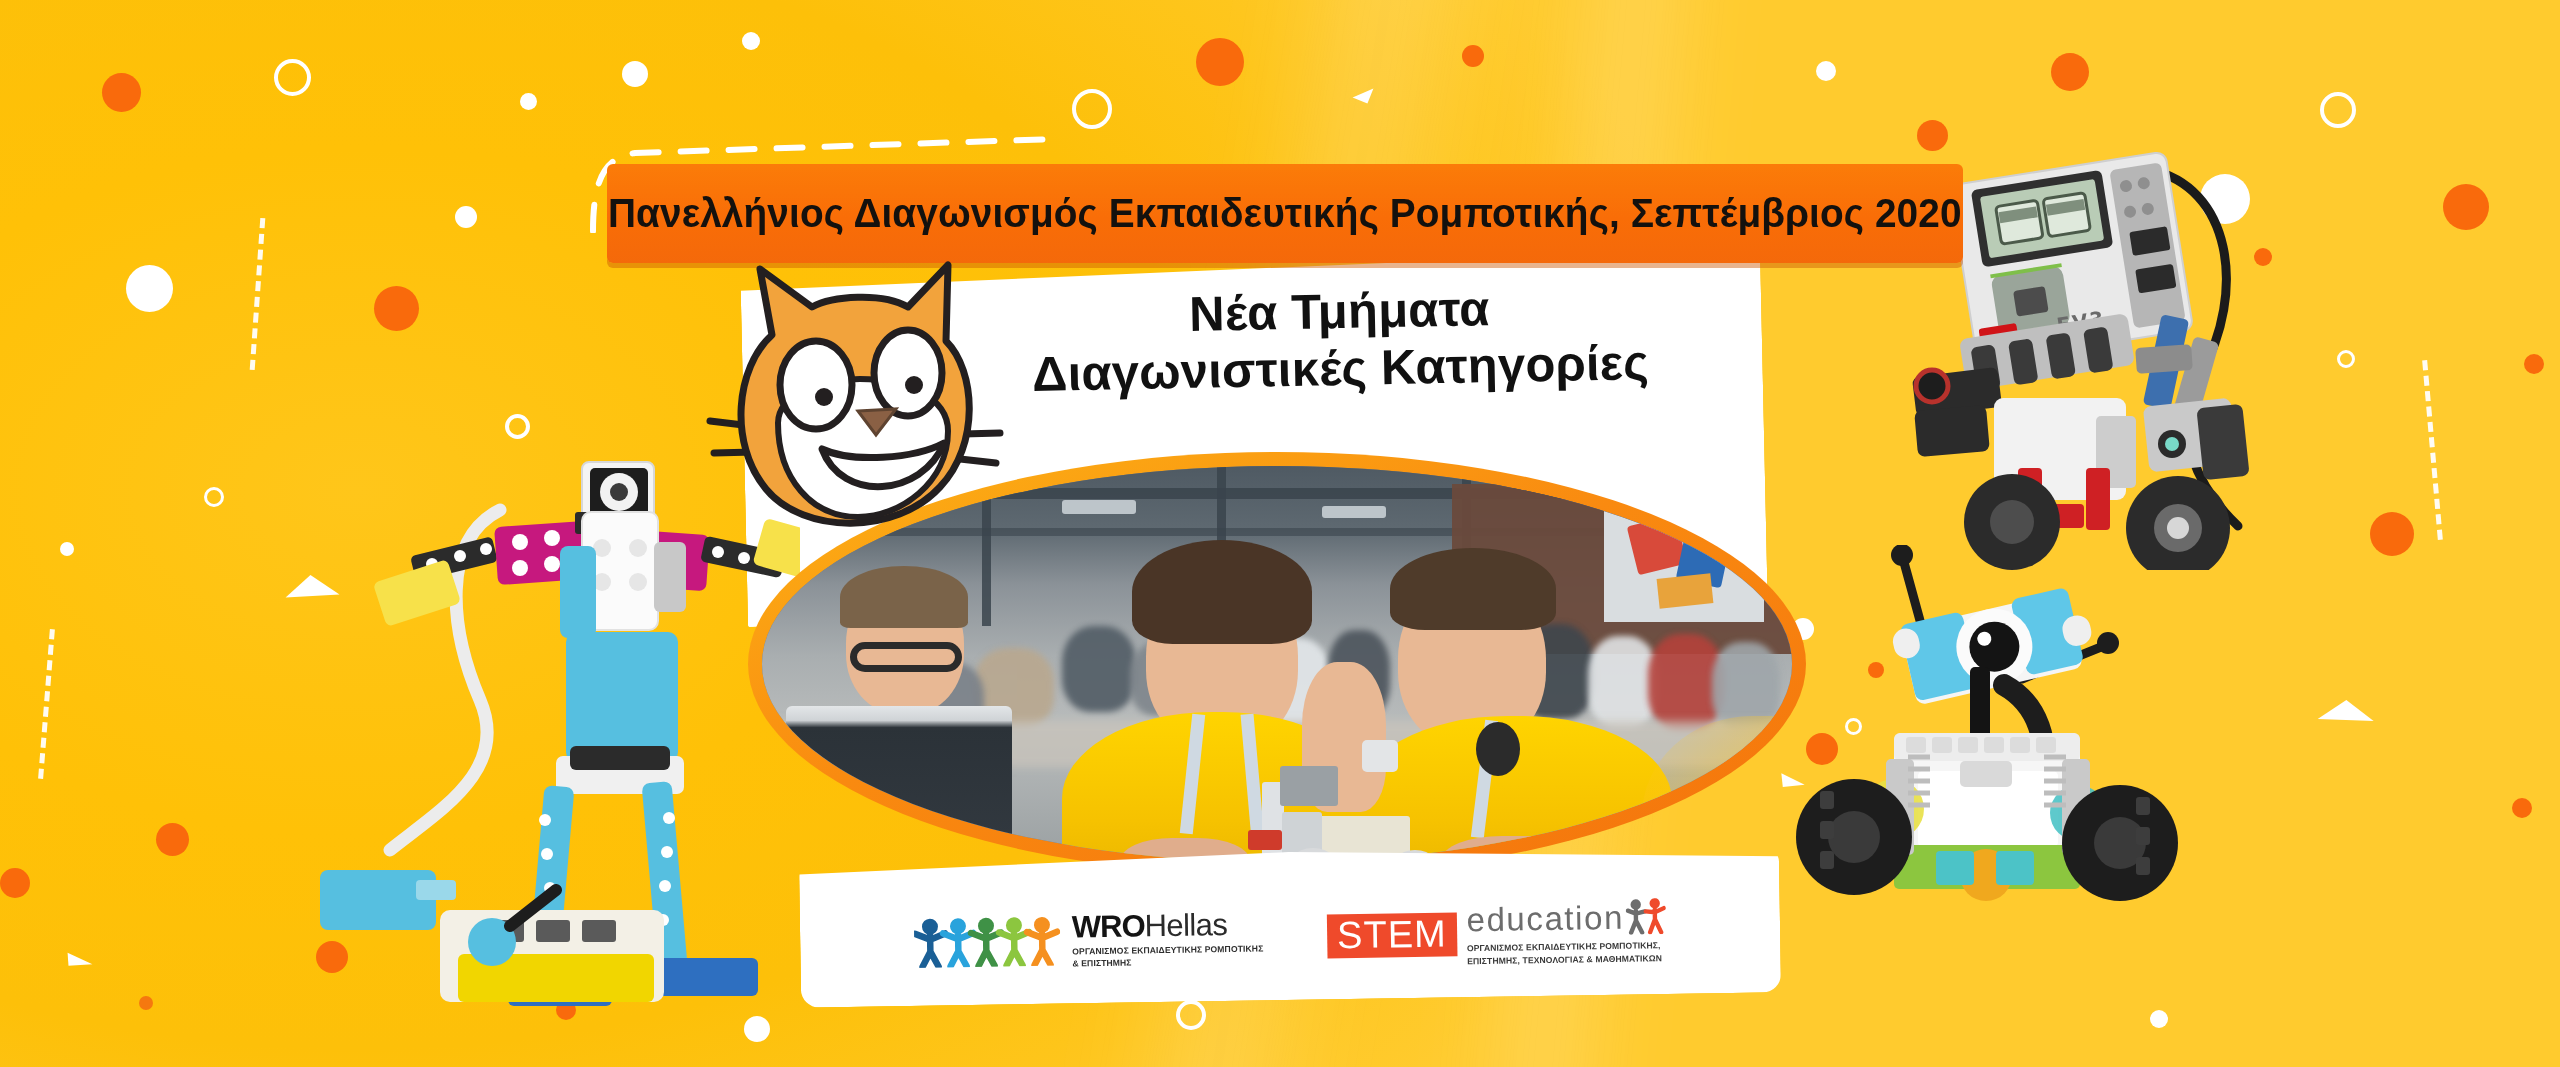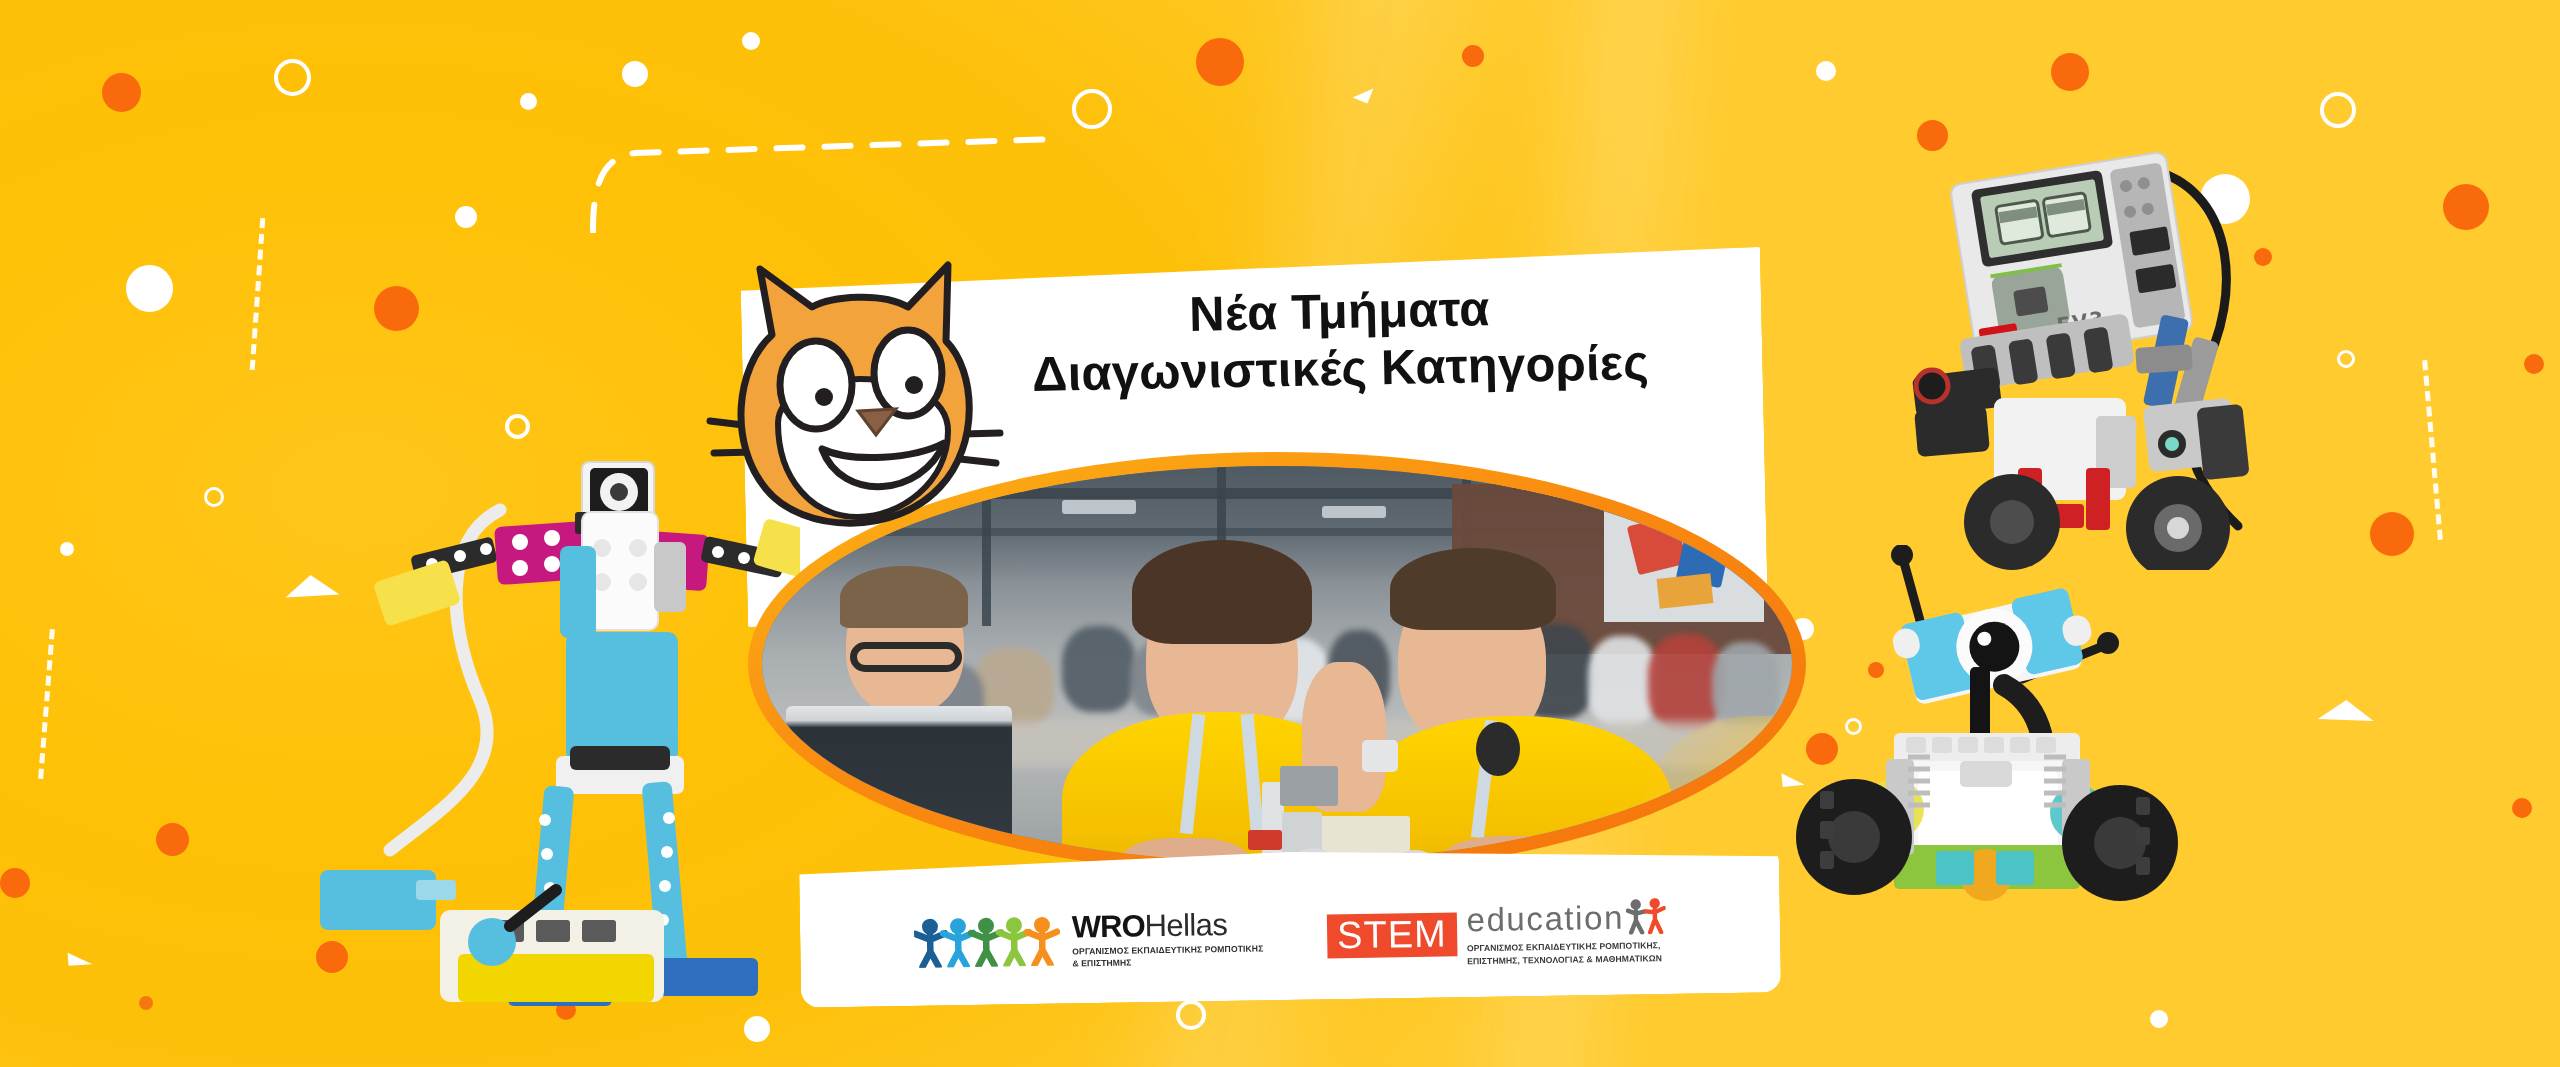--- a/index.html
+++ b/index.html
@@ -201,20 +201,23 @@
   <div class="dot" style="left:1098px; top:973px; width:24px;  height:24px;  background:#ffffff;"></div>
   <div class="dot" style="left:2150px; top:1010px; width:18px; height:18px;  background:#ffffff;"></div>
   <div class="ring" style="left:1176px; top:1000px; width:30px; height:30px;  border-width:4px;"></div>
   <div class="dot" style="left:744px;  top:1016px; width:26px;  height:26px;  background:#ffffff;"></div>
   <div class="dot" style="left:556px;  top:1000px; width:20px;  height:20px;  background:#f96a0c;"></div>
 
   <svg id="ribbonDash" viewBox="0 0 480 110">
     <path d="M8 108 C8 60, 18 34, 50 30 L470 16" fill="none" stroke="#ffffff" stroke-width="6" stroke-linecap="round" stroke-dasharray="26 22"></path>
   </svg>
 
+  <div id="ribbon">
+    <span class="txt">Πανελλήνιος Διαγωνισμός Εκπαιδευτικής Ρομποτικής, Σεπτέμβριος 2020</span>
+  </div>
 
   <div id="card"></div>
   <div id="cardText">
     <div class="l1">Νέα Τμήματα</div>
     <div class="l2">Διαγωνιστικές Κατηγορίες</div>
   </div>
 
   <svg id="cat" viewBox="0 0 310 300">
     <g stroke="#231f20" stroke-width="7" stroke-linejoin="round" stroke-linecap="round" fill="none">
 

